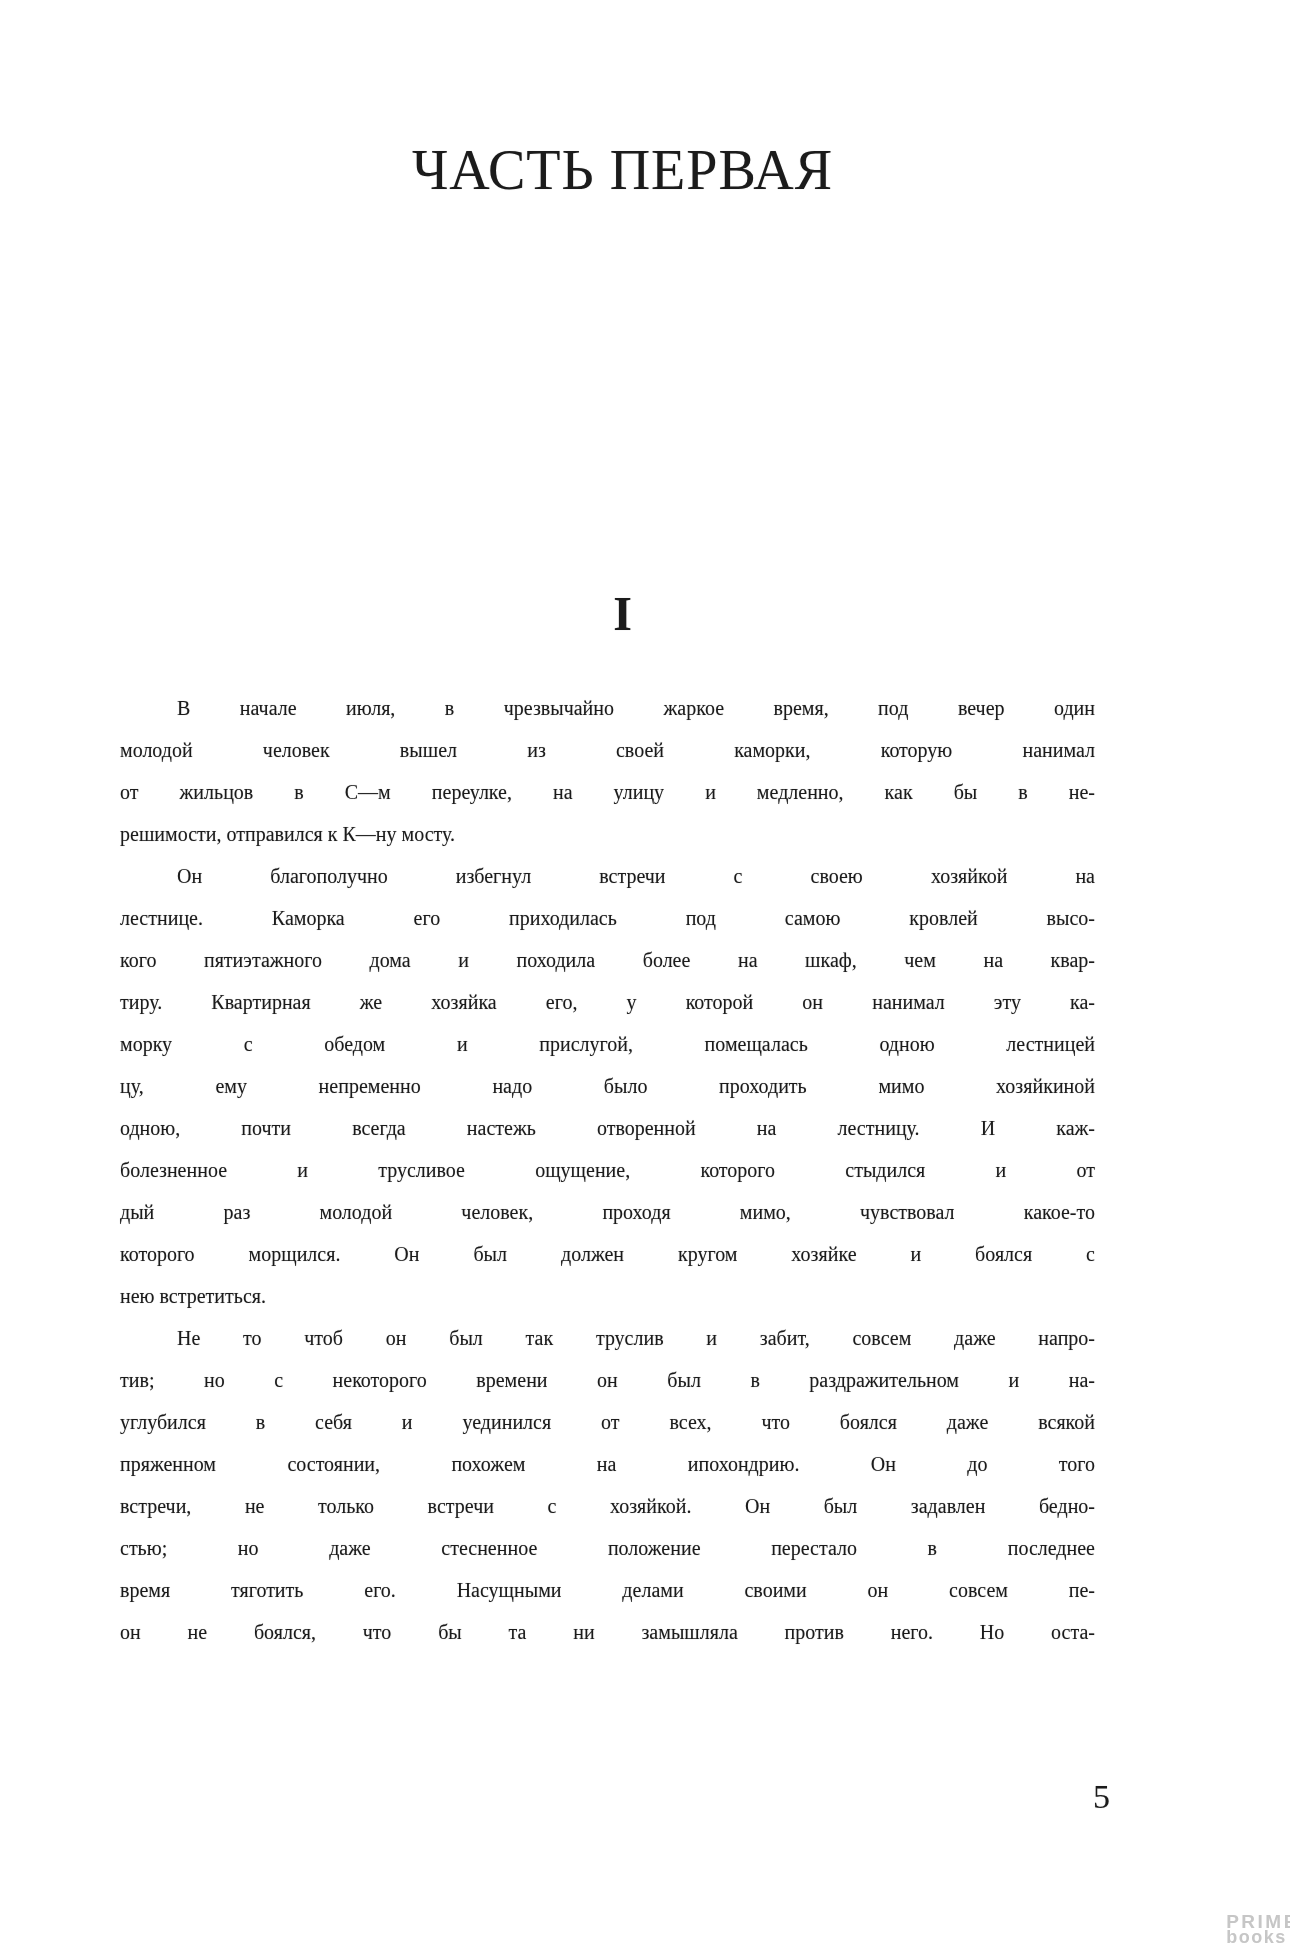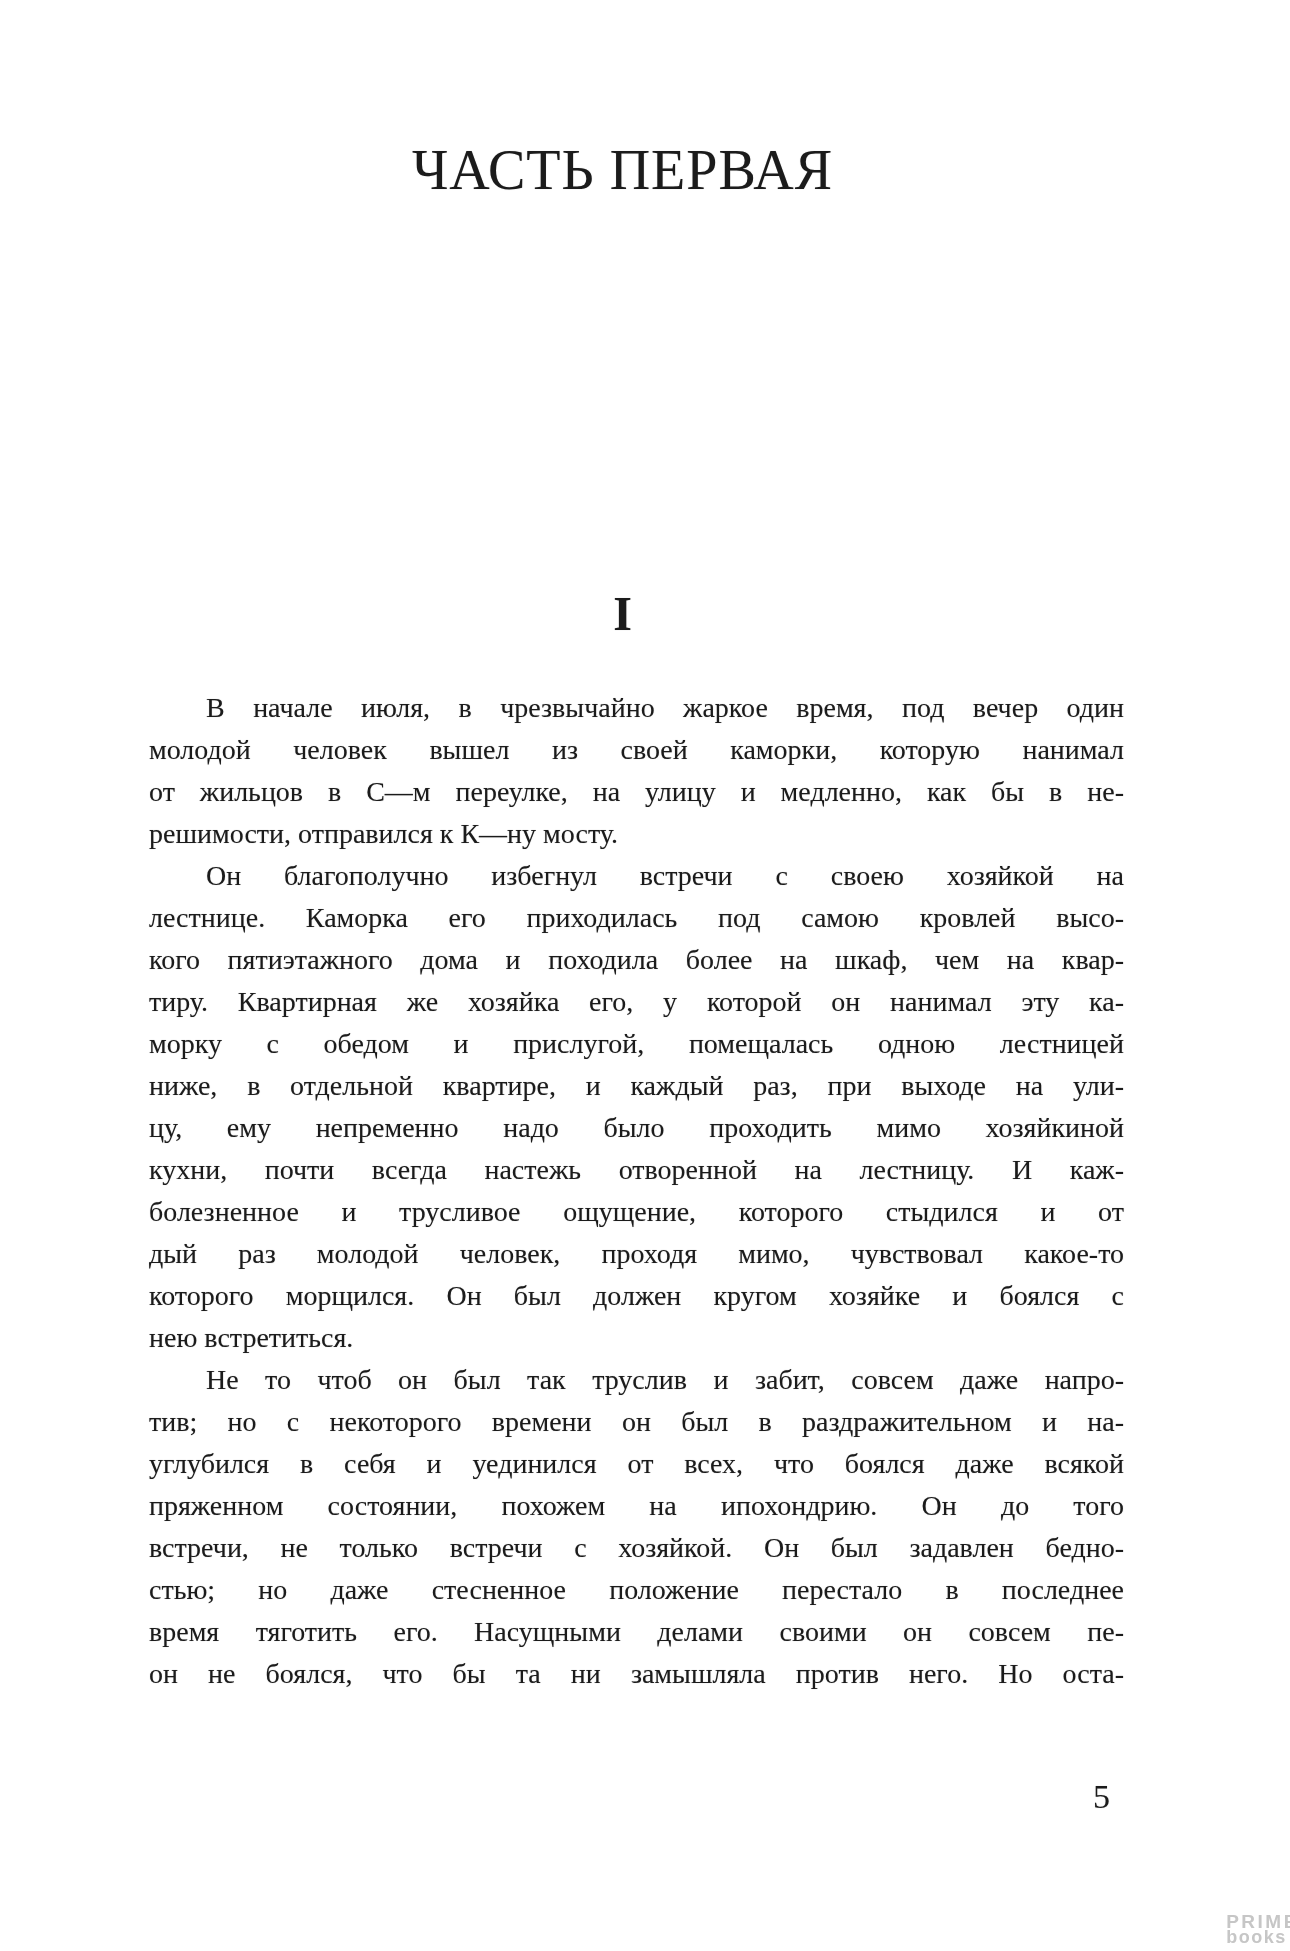--- a/index.html
+++ b/index.html
@@ -36,24 +36,24 @@
     top: 586px;
     width: 975px;
     margin: 0;
     text-align: center;
     font-size: 48px;
     font-weight: bold;
     text-shadow: 0 0 1px rgba(0,0,0,0.25);
   }
   .body-text {
     position: absolute;
-    left: 149px;
+    left: 120px;
     top: 687px;
     width: 975px;
-    font-size: 28px;
+    font-size: 20px;
     line-height: 42px;
     text-shadow: 0 0 1px rgba(0,0,0,0.3);
   }
   .line {
     text-align: justify;
     text-align-last: justify;
   }
   .line.indent {
     padding-left: 57px;
   }
@@ -106,23 +106,22 @@
         <div class="line">молодой человек вышел из своей каморки, которую нанимал</div>
         <div class="line">от жильцов в С—м переулке, на улицу и медленно, как бы в не-</div>
         <div class="line para-end">решимости, отправился к К—ну мосту.</div>
       </div>
       <div>
         <div class="line indent">Он благополучно избегнул встречи с своею хозяйкой на</div>
         <div class="line">лестнице. Каморка его приходилась под самою кровлей высо-</div>
         <div class="line">кого пятиэтажного дома и походила более на шкаф, чем на квар-</div>
         <div class="line">тиру. Квартирная же хозяйка его, у которой он нанимал эту ка-</div>
         <div class="line">морку с обедом и прислугой, помещалась одною лестницей</div>
-        <div class="line">ниже, в отдельной квартире, и каждый раз, при выходе на ули-</div>
         <div class="line">цу, ему непременно надо было проходить мимо хозяйкиной</div>
-        <div class="line">кухни, почти всегда настежь отворенной на лестницу. И каж-</div>
+        <div class="line">одною, почти всегда настежь отворенной на лестницу. И каж-</div>
         <div class="line">болезненное и трусливое ощущение, которого стыдился и от</div>
         <div class="line">дый раз молодой человек, проходя мимо, чувствовал какое-то</div>
         <div class="line">которого морщился. Он был должен кругом хозяйке и боялся с</div>
         <div class="line para-end">нею встретиться.</div>
       </div>
       <div>
         <div class="line indent">Не то чтоб он был так труслив и забит, совсем даже напро-</div>
         <div class="line">тив; но с некоторого времени он был в раздражительном и на-</div>
         <div class="line">углубился в себя и уединился от всех, что боялся даже всякой</div>
         <div class="line">пряженном состоянии, похожем на ипохондрию. Он до того</div>

